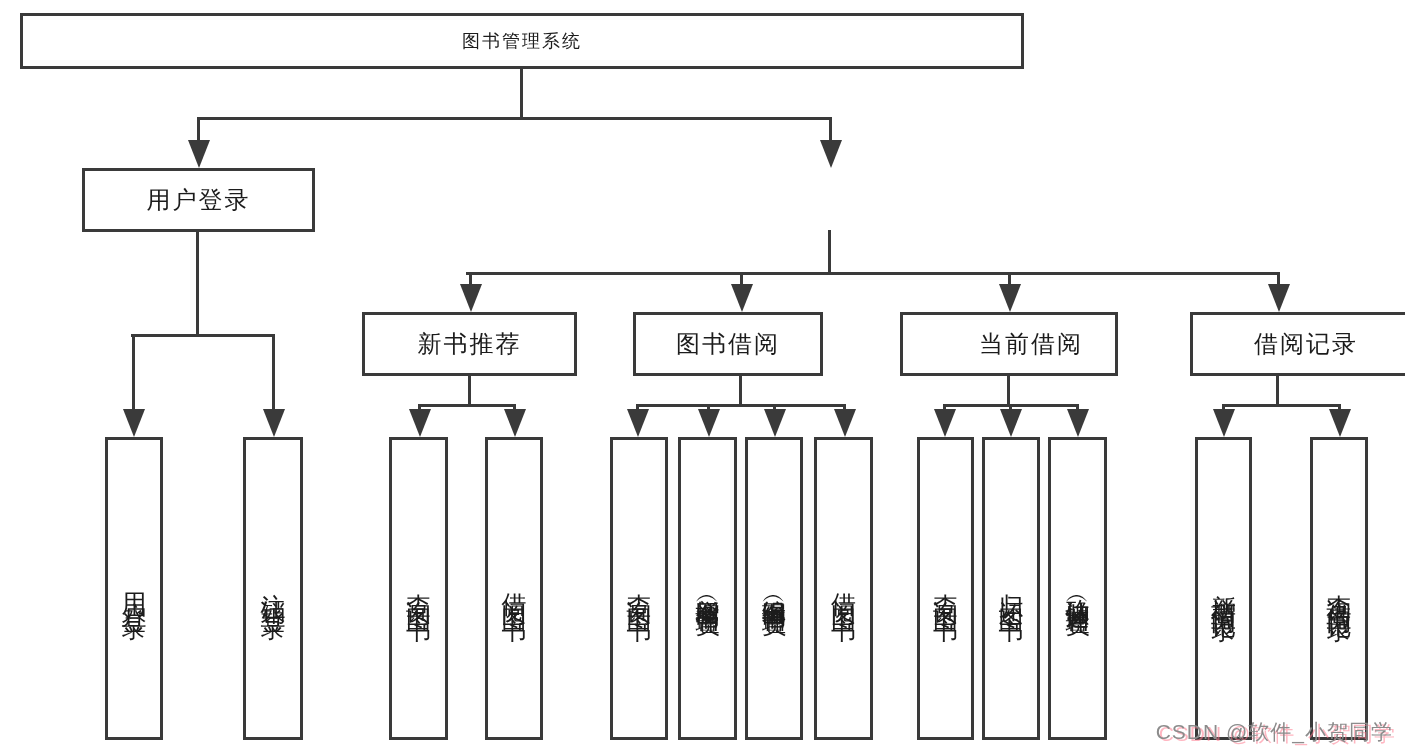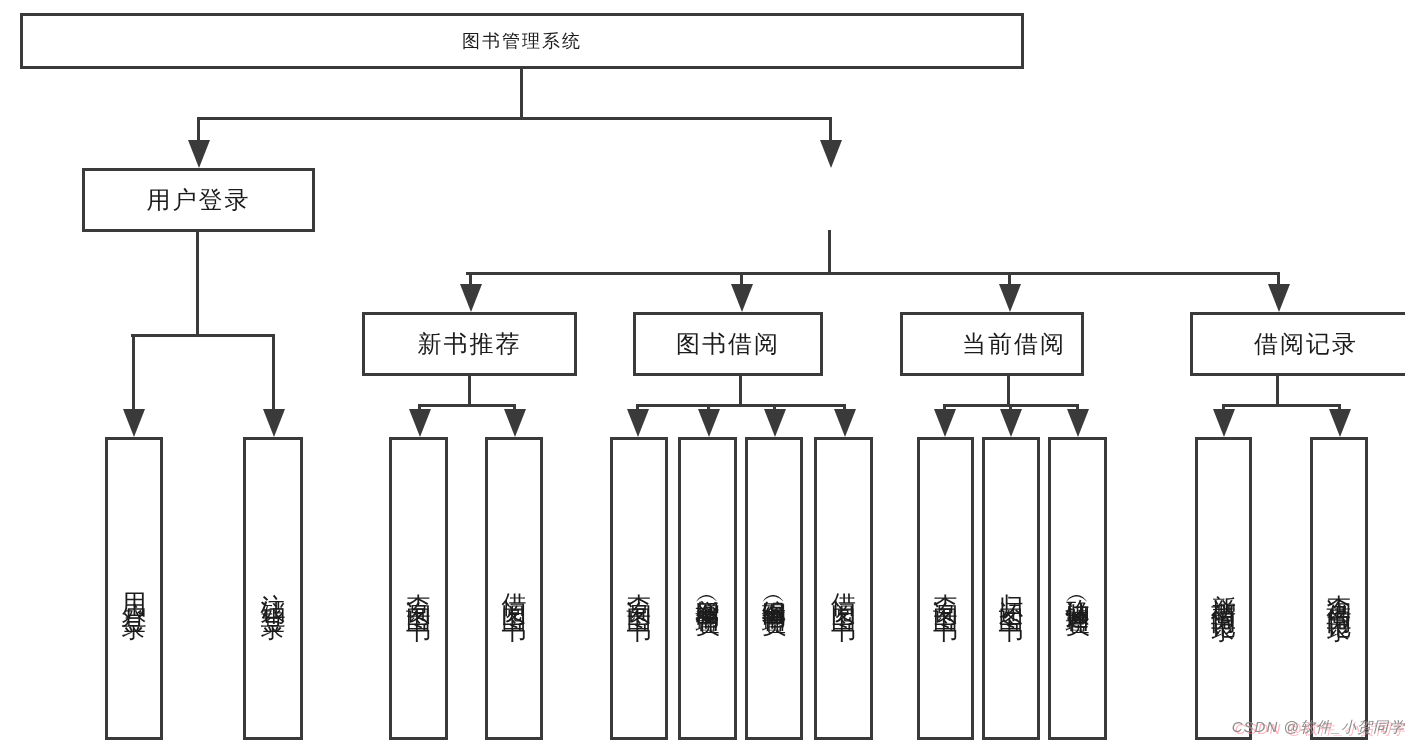--- a/index.html
+++ b/index.html
@@ -23,24 +23,23 @@
   .vline{width:3px;}
   .hline{height:3px;}
   .arrow{position:absolute;width:3px;background:#3a3a3a;}
   .arrow::after{
     content:"";position:absolute;top:100%;left:50%;transform:translateX(-50%);
     width:0;height:0;border-left:11px solid transparent;border-right:11px solid transparent;
     border-top:28px solid #3a3a3a;
   }
   
   .watermark{
-    position:absolute;top:718px;right:0;z-index:10;
-    font-size:15px;letter-spacing:1px;color:#8c8c8c;white-space:nowrap;
+    position:absolute;top:718px;right:12px;z-index:10;
+    font-size:21px;letter-spacing:1px;color:#8c8c8c;white-space:nowrap;
     text-shadow:3px 2px 0 rgba(255,122,142,0.55);
-    font-style:italic;
   }
 </style>
 </head>
 <body>
 
 <div class="canvas">
 
   <div class="vline" style="left:520px;top:67px;height:52px;"></div>
   <div class="hline" style="left:197px;top:117px;width:634px;"></div>
   <div class="arrow" style="left:197px;top:117px;height:23px;"></div>
@@ -80,21 +79,21 @@
   <div class="hline" style="left:1222px;top:404px;width:119px;"></div>
   <div class="arrow" style="left:1222px;top:405px;height:4px;"></div>
   <div class="arrow" style="left:1338px;top:405px;height:4px;"></div>
 
   <div class="box hbox root" style="left:20px;top:13px;width:1004px;height:56px;">图书管理系统</div>
 
   <div class="box hbox" style="left:82px;top:168px;width:233px;height:64px;">用户登录</div>
 
   <div class="box hbox" style="left:362px;top:312px;width:215px;height:64px;">新书推荐</div>
   <div class="box hbox" style="left:633px;top:312px;width:190px;height:64px;">图书借阅</div>
-  <div class="box hbox" style="left:900px;top:312px;width:184px;height:64px;padding-left:44px;">当前借阅</div>
+  <div class="box hbox" style="left:900px;top:312px;width:218px;height:64px;padding-left:44px;">当前借阅</div>
   <div class="box hbox" style="left:1190px;top:312px;width:232px;height:64px;">借阅记录</div>
 
   <div class="box leaf" style="left:105px;top:437px;width:58px;height:303px;">
     <span class="vtext">用户登录</span>
   </div>
   <div class="box leaf" style="left:243px;top:437px;width:60px;height:303px;">
     <span class="vtext">注销登录</span>
   </div>
 
   <div class="box leaf" style="left:389px;top:437px;width:59px;height:303px;">

